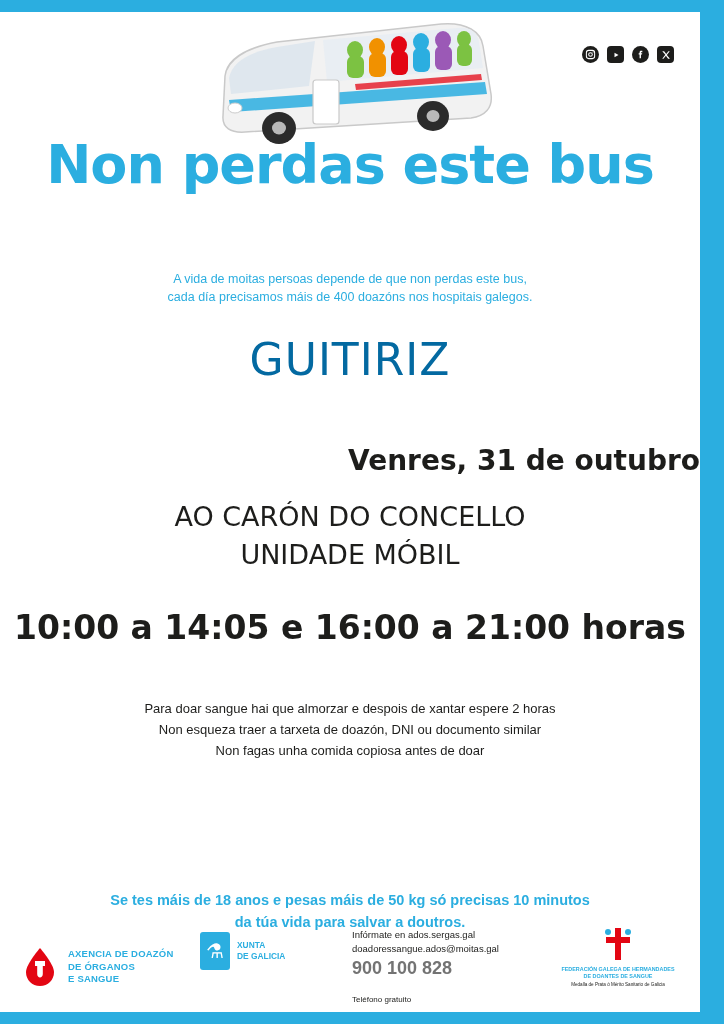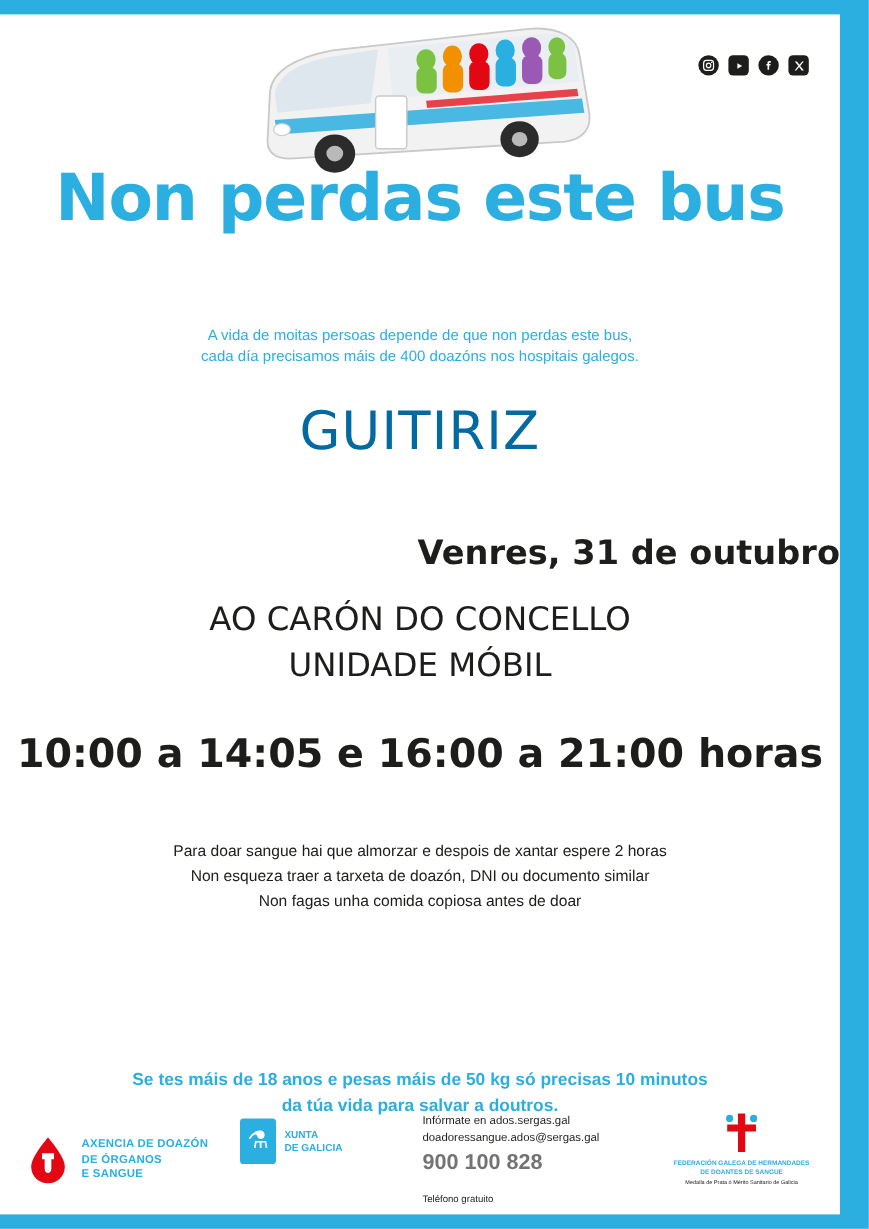--- a/index.html
+++ b/index.html
@@ -357,21 +357,21 @@
         <span class="chalice">⚗</span>
       </span>
       <span class="xunta-text">
         <div>XUNTA</div>
         <div>DE GALICIA</div>
       </span>
     </div>
 
     <div class="f-block contact">
       <div class="l1">Infórmate en ados.sergas.gal</div>
-      <div class="l1">doadoressangue.ados@sergas.gal</div>
+      <div class="l1">doadoressangue.ados@moitas.gal</div>
       <div class="phone">900 100 828</div>
       <div class="free">Teléfono gratuito</div>
     </div>
 
     <div class="f-block federation">
       <span class="fed-cross">
         <svg width="34" height="36" viewBox="0 0 34 36">
           <path d="M14 2 h6 v9 h9 v6 h-9 v17 h-6 v-17 h-9 v-6 h9 z" fill="#E30613"></path>
           <circle cx="7" cy="6" r="3" fill="#2BAEE0"></circle>
           <circle cx="27" cy="6" r="3" fill="#2BAEE0"></circle>

